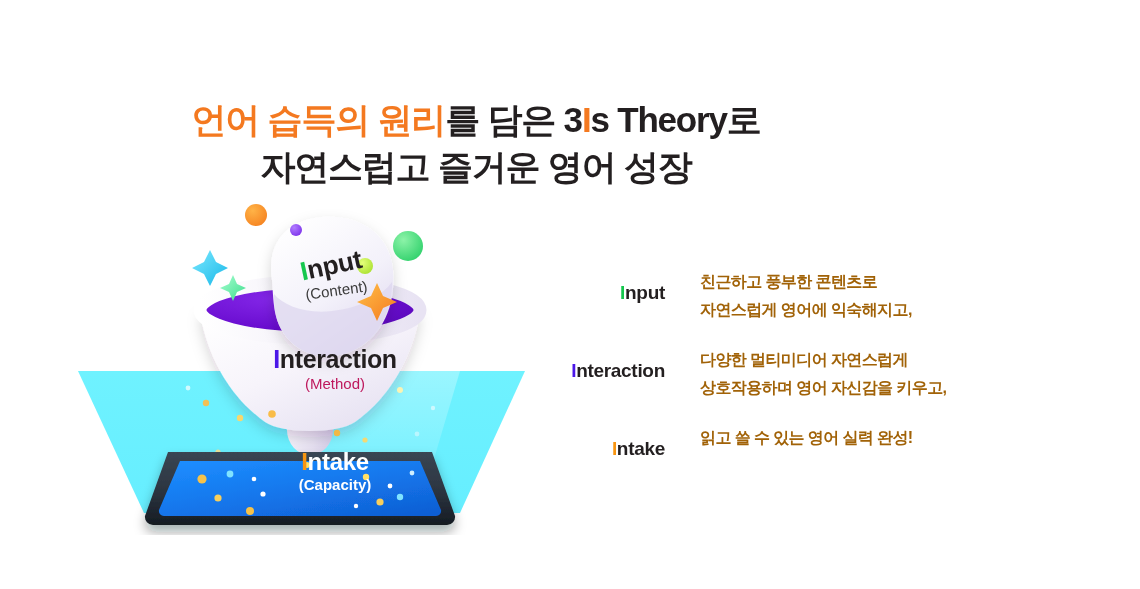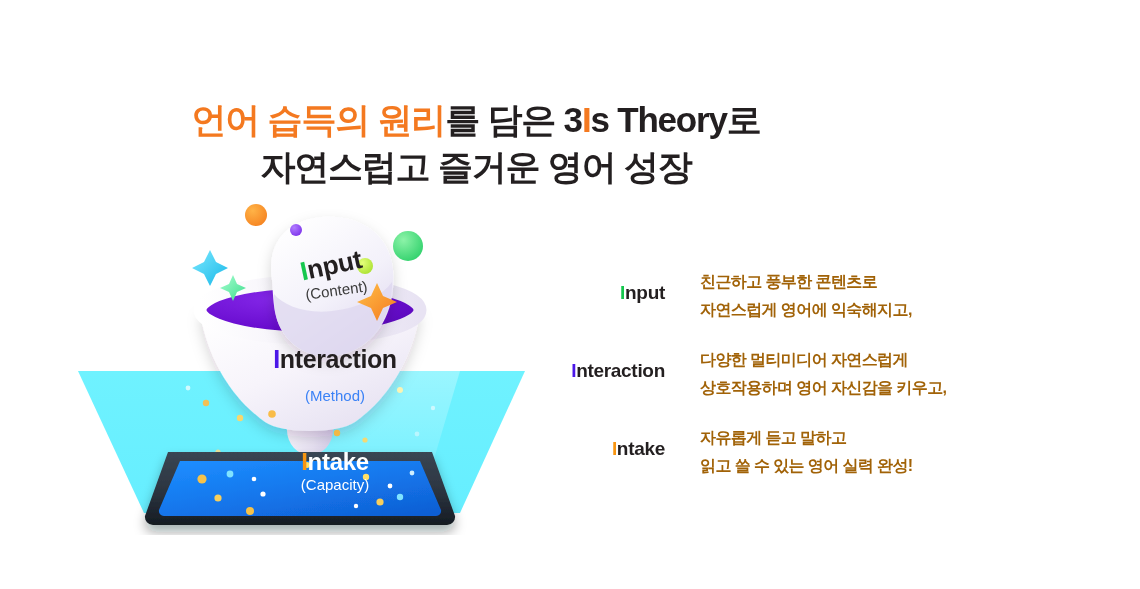--- a/index.html
+++ b/index.html
@@ -87,40 +87,40 @@
     display: block;
     font-size: 25px;
     font-weight: 800;
     color: #231f20;
     letter-spacing: -0.4px;
   }
   .lbl-interaction .small {
     display: block;
     font-size: 15px;
     font-weight: 400;
-    color: #3b82f6;
-    margin-top: 13px;
+    color: #be185d;
+    margin-top: 1px;
   }
 
   .lbl-intake {
     left: 160px;
     top: 258px;
     width: 230px;
   }
   .lbl-intake .big {
     display: block;
     font-size: 24px;
     font-weight: 800;
     color: #ffffff;
     letter-spacing: -0.3px;
   }
   .lbl-intake .small {
     display: block;
     font-size: 15px;
-    font-weight: 400;
+    font-weight: 700;
     color: #ffffff;
     margin-top: 0px;
   }
 
   
   .features {
     position: absolute;
     left: 540px;
     top: 268px;
     width: 470px;
@@ -332,17 +332,16 @@
     <div class="feature-term"><span class="i-purple">I</span><span>nteraction</span></div>
     <div class="feature-desc">
       <span>다양한 멀티미디어 자연스럽게</span>
       <span>상호작용하며 영어 자신감을 키우고,</span>
     </div>
   </div>
 
   <div class="feature-row">
     <div class="feature-term"><span class="i-orange">I</span><span>ntake</span></div>
     <div class="feature-desc">
-      <span>자유롭게 듣고 말하고</span>
       <span>읽고 쓸 수 있는 영어 실력 완성!</span>
     </div>
   </div>
 </div>
 
 </body></html>

